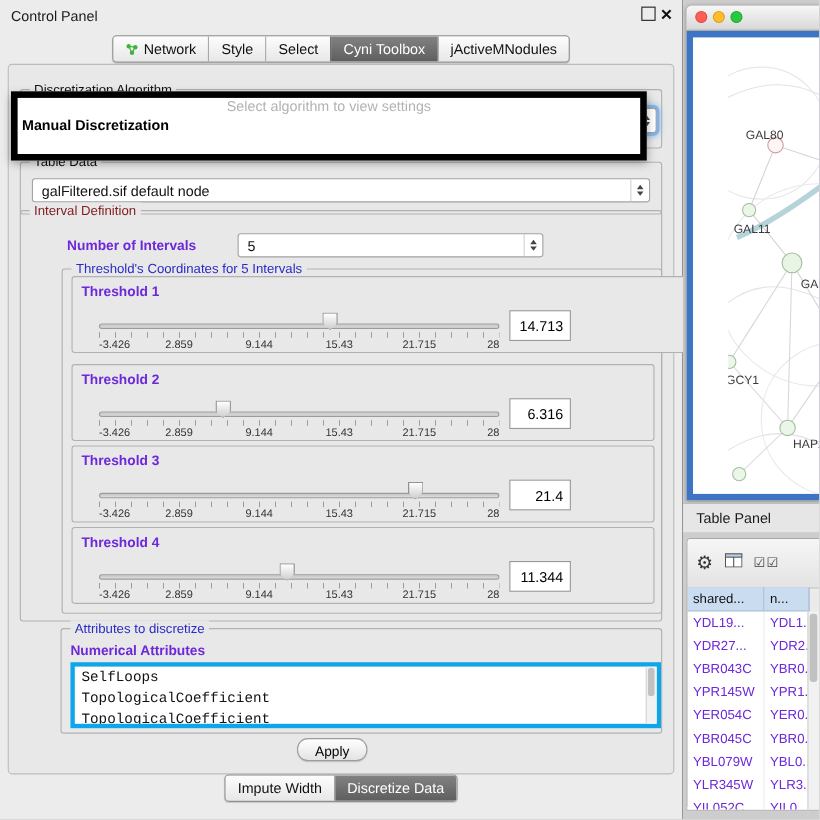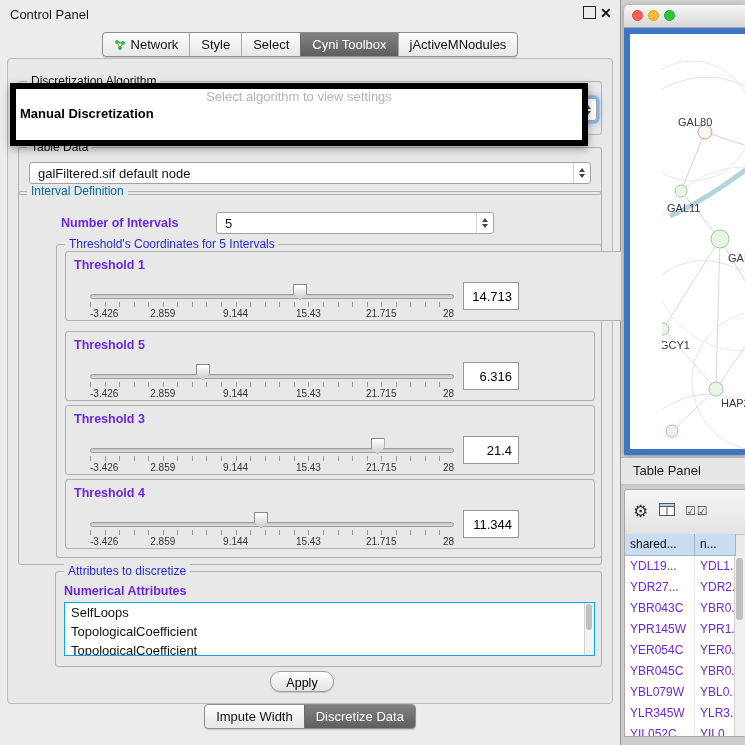--- a/index.html
+++ b/index.html
@@ -18,21 +18,21 @@
   .tabbar.bottom{top:704px;}
   .tabgroup{display:inline-flex;border:1px solid #8f8f8f;border-radius:4px;overflow:hidden;background:linear-gradient(#fdfdfd,#e7e7e7);box-shadow:0 1px 1px rgba(0,0,0,.15);}
   .tab{padding:4px 11px;font-size:13px;color:#111;border-left:1px solid #a8a8a8;display:flex;align-items:center;gap:5px;white-space:nowrap;}
   .tab:first-child{border-left:none;}
   .tab.selected{background:linear-gradient(#828282,#5e5e5e);color:#fff;border-left-color:#6e6e6e;}
 
   .cp-body{position:absolute;left:7px;top:58px;width:604px;height:644px;border:1px solid #bcbcbc;border-radius:4px;background:#e8e8e8;}
 
   .group{position:absolute;border:1px solid #b1b1b1;border-radius:3px;}
   .gtitle{position:absolute;top:-8px;left:8px;background:#e8e8e8;padding:0 4px;font-size:12px;color:#111;white-space:nowrap;}
-  .gtitle.green{color:#0369a1;}
+  .gtitle.green{color:#7f1d1d;}
   .gtitle.blue{color:#2a2ac8;}
 
   .combo{position:absolute;background:#fff;border:1px solid #a3a3a3;border-radius:3px;display:flex;align-items:center;font-size:13px;padding-left:8px;box-sizing:border-box;}
   .stepper{margin-left:auto;align-self:stretch;width:16px;display:flex;flex-direction:column;align-items:center;justify-content:center;gap:2px;border-left:1px solid #d2d2d2;}
   .arr-up{width:0;height:0;border-left:3.5px solid transparent;border-right:3.5px solid transparent;border-bottom:4px solid #444;}
   .arr-dn{width:0;height:0;border-left:3.5px solid transparent;border-right:3.5px solid transparent;border-top:4px solid #444;}
   .combo.focused{box-shadow:0 0 0 2.5px #84b3e6,0 0 6px 2px #84b3e6;}
 
   .popup{position:absolute;left:2px;top:24px;width:566px;height:51px;background:#fff;border:6px solid #000000;box-shadow:0 3px 8px rgba(0,0,0,.35);z-index:10;}
   .popup-hint{height:16px;line-height:16px;text-align:center;color:#b3b3b3;font-size:13px;}
@@ -46,21 +46,21 @@
   .slider{position:absolute;left:24px;top:32px;width:364px;height:36px;}
   .track{position:absolute;left:0;top:10px;width:100%;height:5px;background:linear-gradient(#c4c4c4,#dedede);border:1px solid #9c9c9c;border-radius:3px;box-sizing:border-box;}
   .thumb{position:absolute;top:0;width:14px;height:16px;background:linear-gradient(#ffffff,#cfcfcf);border:1px solid #898989;box-sizing:border-box;clip-path:polygon(0 0,100% 0,100% 60%,50% 100%,0 60%);}
   .ticks{position:absolute;left:0;top:18px;width:100%;height:5px;background:repeating-linear-gradient(to right,#9b9b9b 0 1px,transparent 1px 14.56px);}
   .scale{position:absolute;left:0;top:24px;width:100%;height:11px;}
   .scale span{position:absolute;font-size:10px;color:#333;transform:translateX(-50%);white-space:nowrap;}
   .scale span:first-child{transform:none;}
   .scale span:last-child{transform:translateX(-100%);}
   .value-box{position:absolute;left:397px;top:30px;width:56px;height:28px;border:1px solid #979797;background:#fff;font-size:13px;text-align:right;padding:0 6px;font-family:"Liberation Sans",sans-serif;box-sizing:border-box;}
 
-  .listbox{position:absolute;background:#fff;border:1px solid #0ea5e9;overflow:hidden;}
+  .listbox{position:absolute;background:#fff;border:4px solid #0ea5e9;overflow:hidden;font-family:Liberation Mono, monospace;}
   .list-item{height:19px;line-height:19px;padding-left:6px;font-size:13px;color:#111;white-space:nowrap;}
   .vscroll{position:absolute;right:0;top:0;width:9px;height:100%;background:#f2f2f2;border-left:1px solid #d5d5d5;}
   .vthumb{position:absolute;left:1px;top:1px;width:6px;height:26px;background:#c1c1c1;border-radius:3px;}
 
   .apply-btn{position:absolute;left:262px;top:612px;width:64px;height:21px;border:1px solid #9d9d9d;border-radius:10px;background:linear-gradient(#ffffff,#e3e3e3);font-size:12.5px;text-align:center;line-height:20px;box-shadow:0 1px 1px rgba(0,0,0,.15);}
 
   
   .right{position:absolute;left:621px;top:0;width:124px;height:745px;background:#cdcdcd;}
   .net-window{position:absolute;left:3px;top:5px;width:121px;height:450px;border-radius:5px 0 0 0;overflow:hidden;box-shadow:0 1px 4px rgba(0,0,0,.3);}
   .net-titlebar{height:22px;background:linear-gradient(#f7f7f7,#d8d8d8);border-bottom:1px solid #a8a8a8;position:relative;}
@@ -186,21 +186,21 @@
                   <span style="left:40%">9.144</span>
                   <span style="left:60%">15.43</span>
                   <span style="left:80%">21.715</span>
                   <span style="left:100%">28</span>
               </div>
             </div>
             <input class="value-box" value="14.713" style="">
           </div>
 
           <div class="thr-panel" style="top:86px;">
-            <span class="thr-label boldlabel">Threshold 5</span>
+            <span class="thr-label boldlabel">Threshold 2</span>
             <div class="slider">
               <div class="track"></div>
               <div class="ticks"></div>
               <div class="thumb" style="left: calc(31% - 7px);"></div>
               <div class="scale">
                 <span style="left:0%">-3.426</span>
                   <span style="left:20%">2.859</span>
                   <span style="left:40%">9.144</span>
                   <span style="left:60%">15.43</span>
                   <span style="left:80%">21.715</span>

